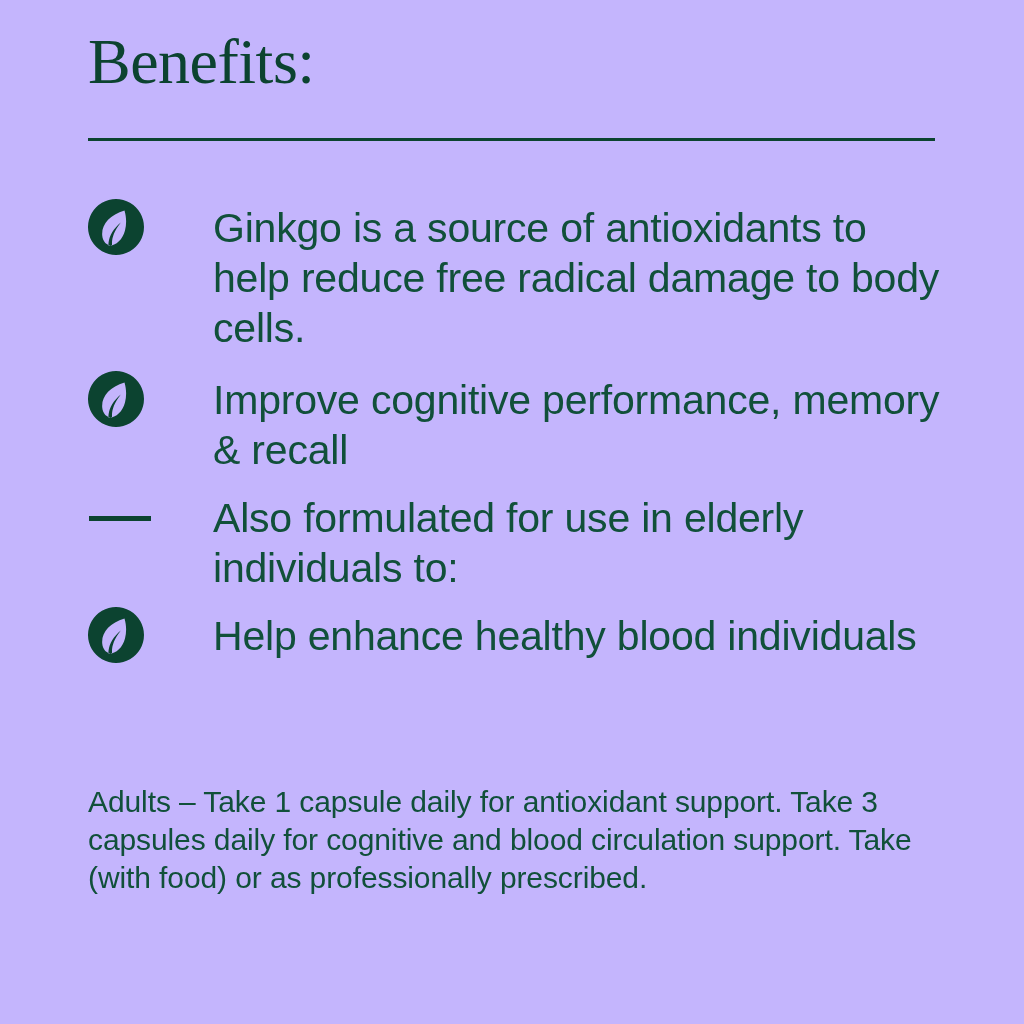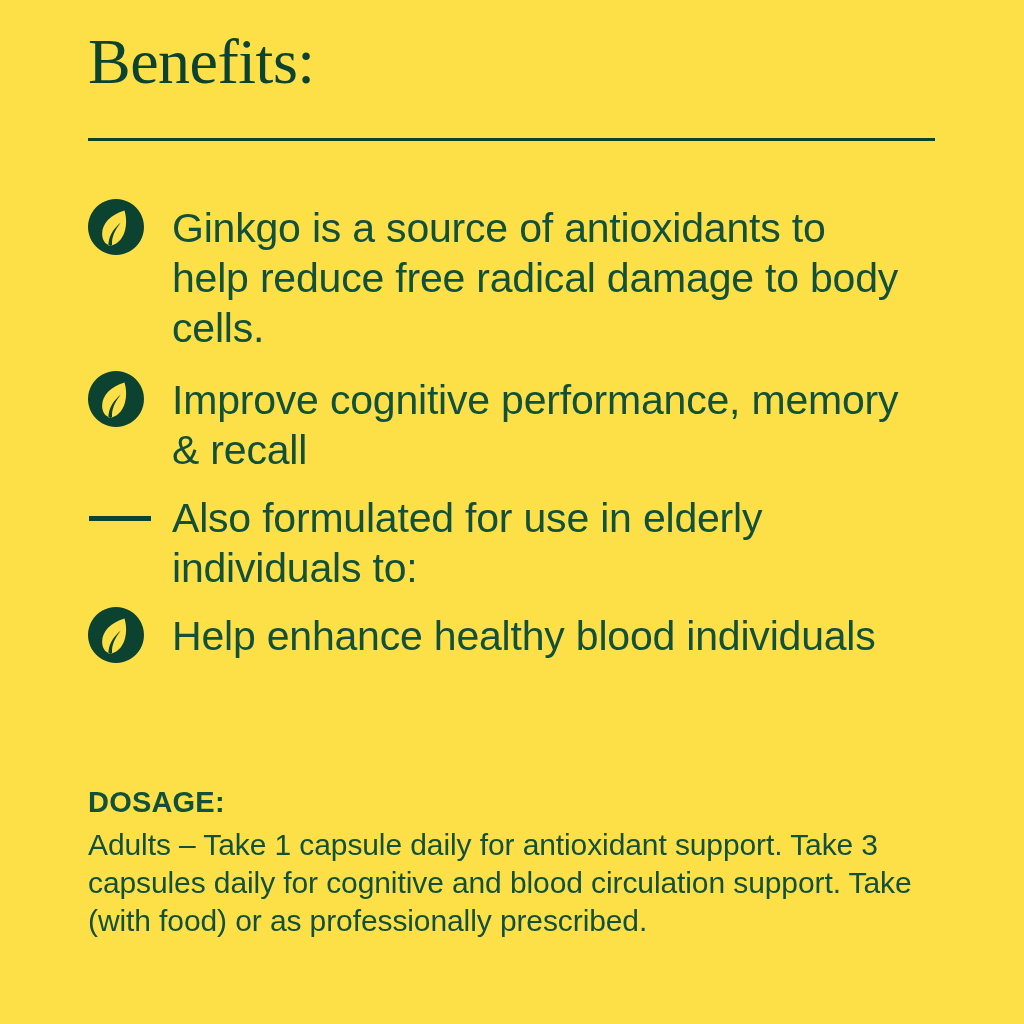--- a/index.html
+++ b/index.html
@@ -12,21 +12,21 @@
     overflow: hidden;
     background: #c6dfa1;
     font-family: "Liberation Sans", sans-serif;
     -webkit-font-smoothing: antialiased;
   }
 
   #page {
     position: relative;
     width: 1024px;
     height: 1024px;
-    background: #fde047;
+    background: #c4b5fd;
     box-sizing: border-box;
   }
 
   
   .title {
     position: absolute;
     left: 88px;
     top: 24px;
     font-family: "Liberation Serif", "DejaVu Serif", serif;
     font-size: 64px;
@@ -50,20 +50,21 @@
     position: absolute;
     left: 88px;
     top: 203px;
     width: 880px;
   }
 
   .benefit-row {
     display: flex;
     align-items: flex-start;
     margin-bottom: 22px;
+    gap: 41px;
   }
 
   .marker {
     flex: 0 0 56px;
     width: 56px;
     height: 50px;
     position: relative;
     margin-right: 28px;
   }
 
@@ -186,17 +187,16 @@
                    C28.6 46.2 34.6 40.4 37 31.4
                    C38.7 25 38.4 17.9 36.5 11.5 Z" fill="#0c4330" fill-rule="evenodd"></path>
         </svg>
       </div>
       <div class="benefit-text">Help enhance healthy blood individuals</div>
     </div>
 
   </div>
 
   <div class="dosage">
-    <div class="dosage-heading">DOSAGE:</div>
     <div class="dosage-body">Adults – Take 1 capsule daily for antioxidant support. Take 3 capsules daily for cognitive and blood circulation support. Take (with food) or as professionally prescribed.</div>
   </div>
 
 </div>
 
 </body></html>

